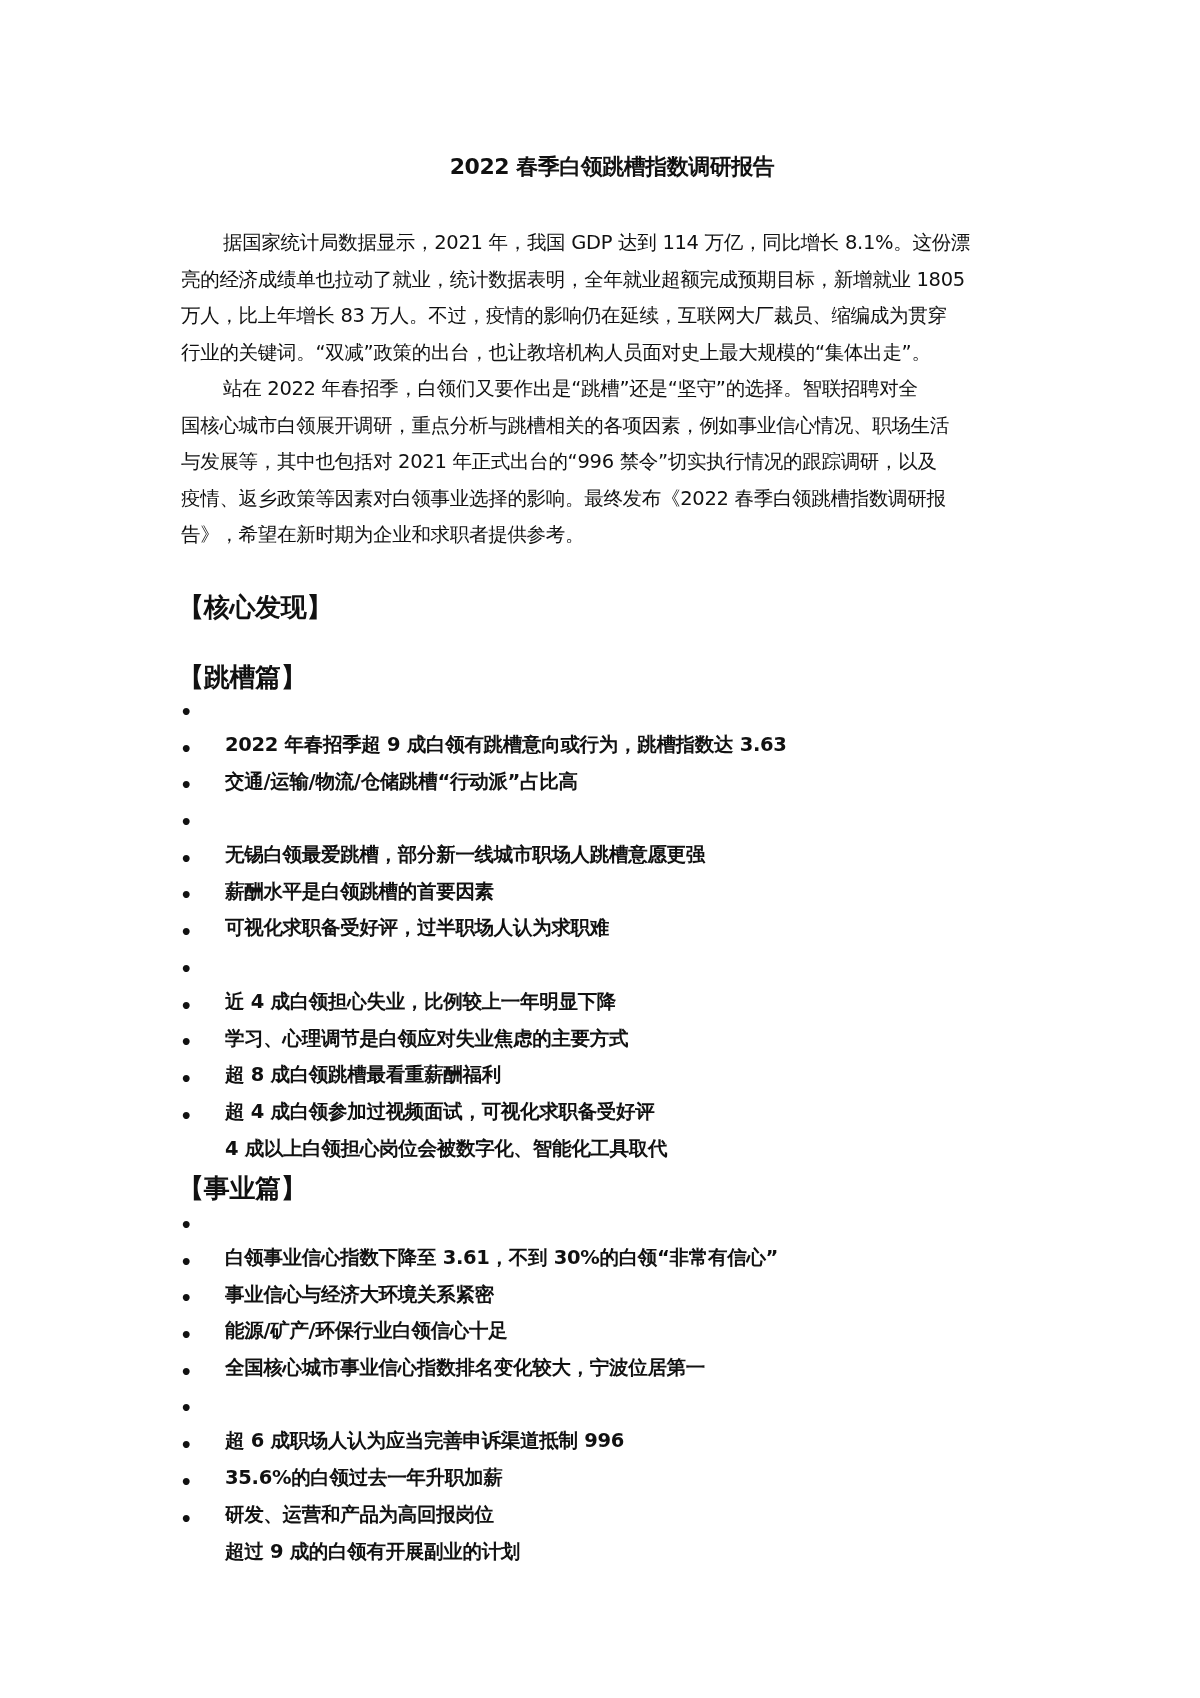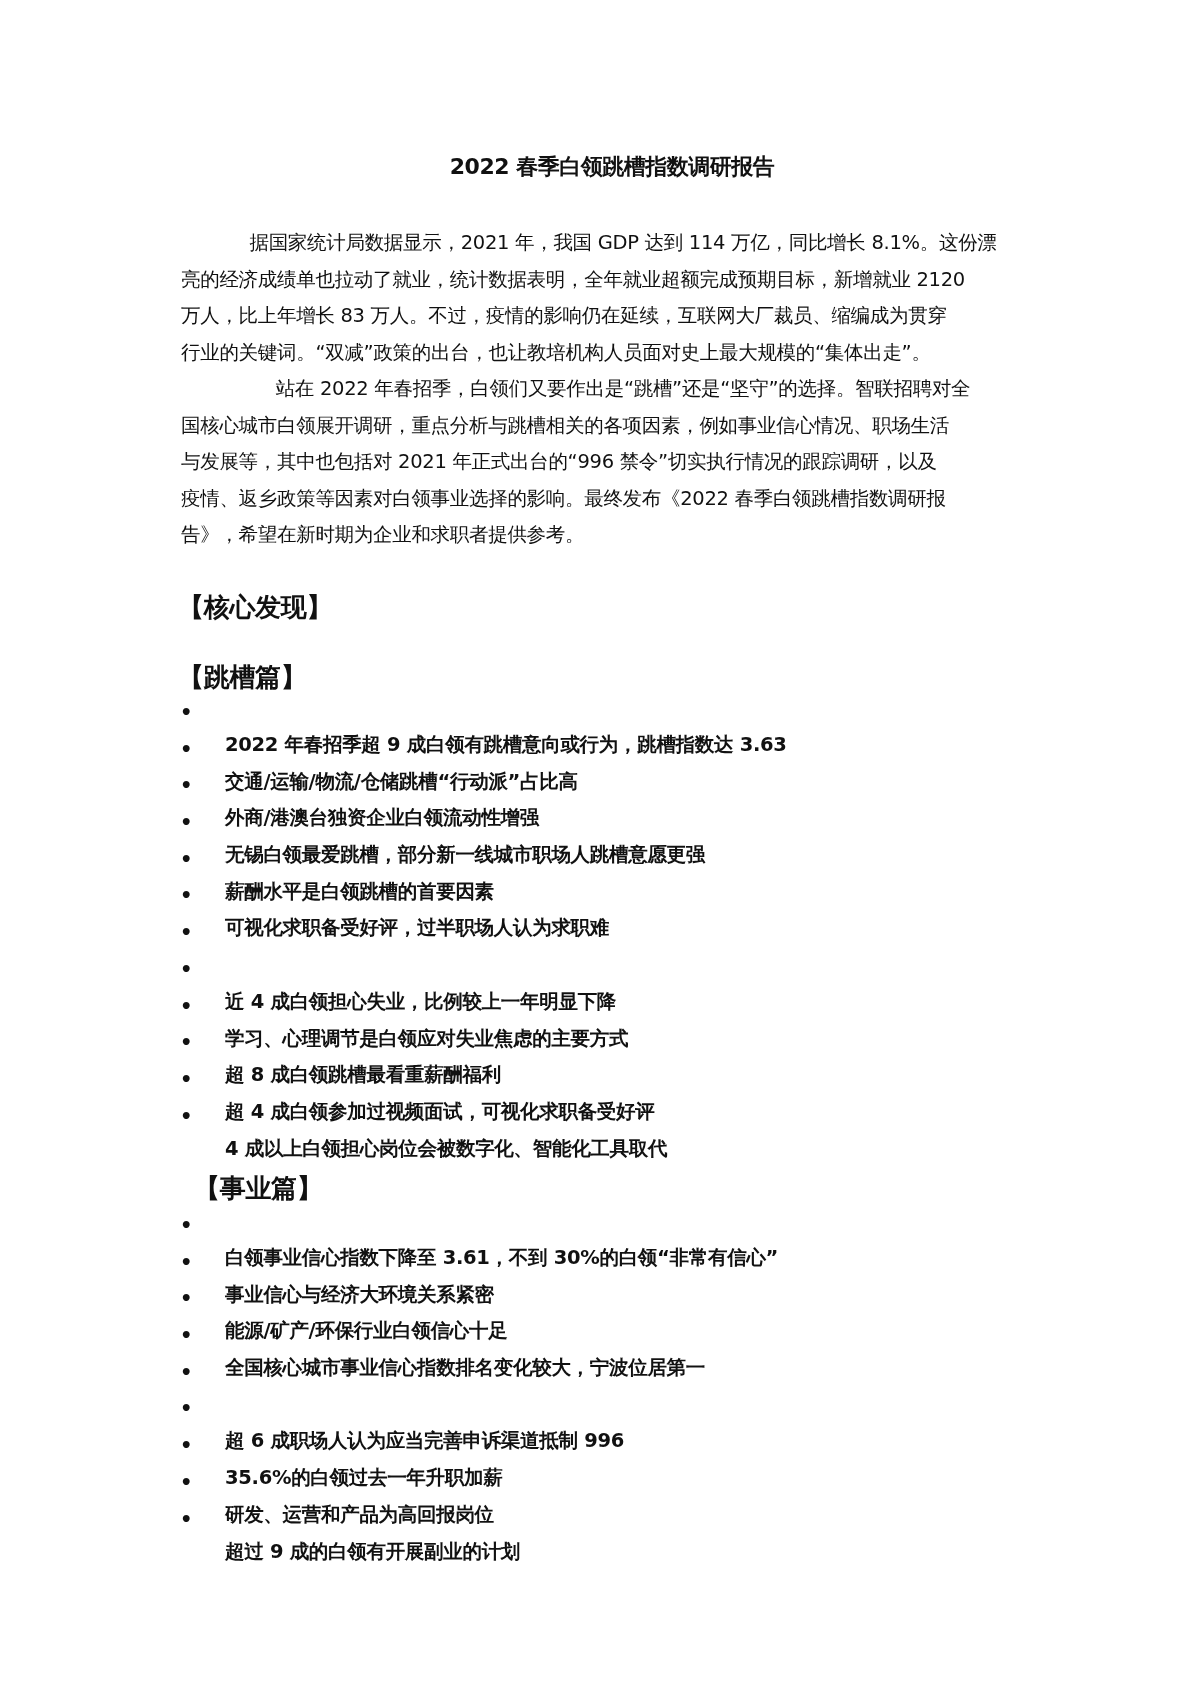--- a/index.html
+++ b/index.html
@@ -13,30 +13,30 @@
       position: absolute; left: 0; width: 1200px; top: 150px;
       text-align: center; font-size: 22px; font-weight: bold; line-height: 34px;
       letter-spacing: -0.5px;
       padding-left: 12px;
     }
     .para {
       position: absolute; left: 181px; width: 842px;
       font-size: 19.5px; line-height: 36.6px; letter-spacing: -0.3px;
     }
     .para .line { display: block; white-space: nowrap; height: 36.6px; }
-    .para .line.indent { padding-left: 42px; text-align: center; }
+    .para .line.indent { padding-left: 42px; }
     .para1 { top: 225px; }
     .para2 { top: 371px; }
     .section {
       position: absolute; left: 178px;
       font-size: 26px; font-weight: bold; line-height: 36px; letter-spacing: -0.3px;
     }
     .sec-core { top: 589px; }
     .sec-jump { top: 659px; }
-    .sec-career { top: 1170px; margin-left: 16px; }
+    .sec-career { top: 1170px; }
     .list { position: absolute; left: 0; width: 1200px; margin: 0; padding: 0; list-style: none; }
     .list li {
       position: relative; height: 36.7px; line-height: 36.7px;
       font-size: 19.5px; font-weight: bold; letter-spacing: -0.3px; white-space: nowrap;
     }
     .list li .dot {
       position: absolute; left: 180px; top: 0; width: 10px; text-align: center; font-weight: bold;
     }
     .list li .txt { position: absolute; left: 225px; top: 0; margin-top: 32px; }
     .list-jump { top: 695px; }
@@ -44,21 +44,21 @@
   </style>
 </head>
 <body>
 
 <div class="page">
 
   <div class="title">2022 春季白领跳槽指数调研报告</div>
 
   <div class="para para1">
     <span class="line indent">据国家统计局数据显示，2021 年，我国 GDP 达到 114 万亿，同比增长 8.1%。这份漂</span>
-    <span class="line">亮的经济成绩单也拉动了就业，统计数据表明，全年就业超额完成预期目标，新增就业 2120</span>
+    <span class="line">亮的经济成绩单也拉动了就业，统计数据表明，全年就业超额完成预期目标，新增就业 1805</span>
     <span class="line">万人，比上年增长 83 万人。不过，疫情的影响仍在延续，互联网大厂裁员、缩编成为贯穿</span>
     <span class="line">行业的关键词。“双减”政策的出台，也让教培机构人员面对史上最大规模的“集体出走”。</span>
   </div>
 
   <div class="para para2">
     <span class="line indent">站在 2022 年春招季，白领们又要作出是“跳槽”还是“坚守”的选择。智联招聘对全</span>
     <span class="line">国核心城市白领展开调研，重点分析与跳槽相关的各项因素，例如事业信心情况、职场生活</span>
     <span class="line">与发展等，其中也包括对 2021 年正式出台的“996 禁令”切实执行情况的跟踪调研，以及</span>
     <span class="line">疫情、返乡政策等因素对白领事业选择的影响。最终发布《2022 春季白领跳槽指数调研报</span>
     <span class="line">告》，希望在新时期为企业和求职者提供参考。</span>
@@ -71,21 +71,20 @@
     <li>
         <span class="dot">•</span>
         <span class="txt">2022 年春招季超 9 成白领有跳槽意向或行为，跳槽指数达 3.63</span>
       </li>
     <li>
         <span class="dot">•</span>
         <span class="txt">交通/运输/物流/仓储跳槽“行动派”占比高</span>
       </li>
     <li>
         <span class="dot">•</span>
-        <span class="txt">外商/港澳台独资企业白领流动性增强</span>
       </li>
     <li>
         <span class="dot">•</span>
         <span class="txt">无锡白领最爱跳槽，部分新一线城市职场人跳槽意愿更强</span>
       </li>
     <li>
         <span class="dot">•</span>
         <span class="txt">薪酬水平是白领跳槽的首要因素</span>
       </li>
     <li>

